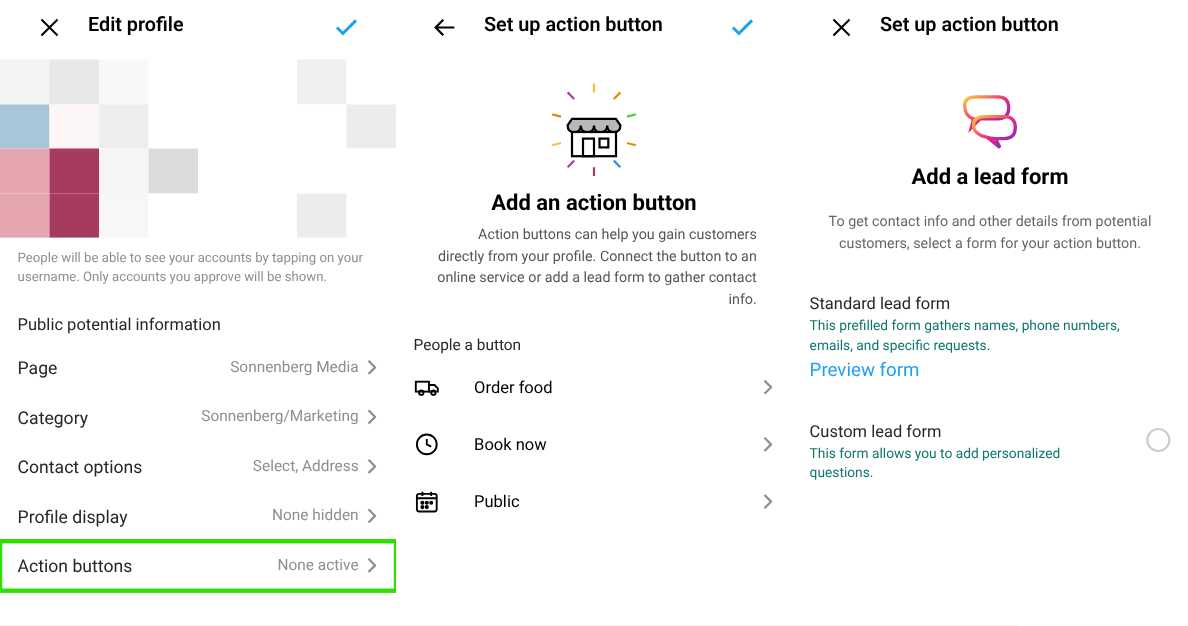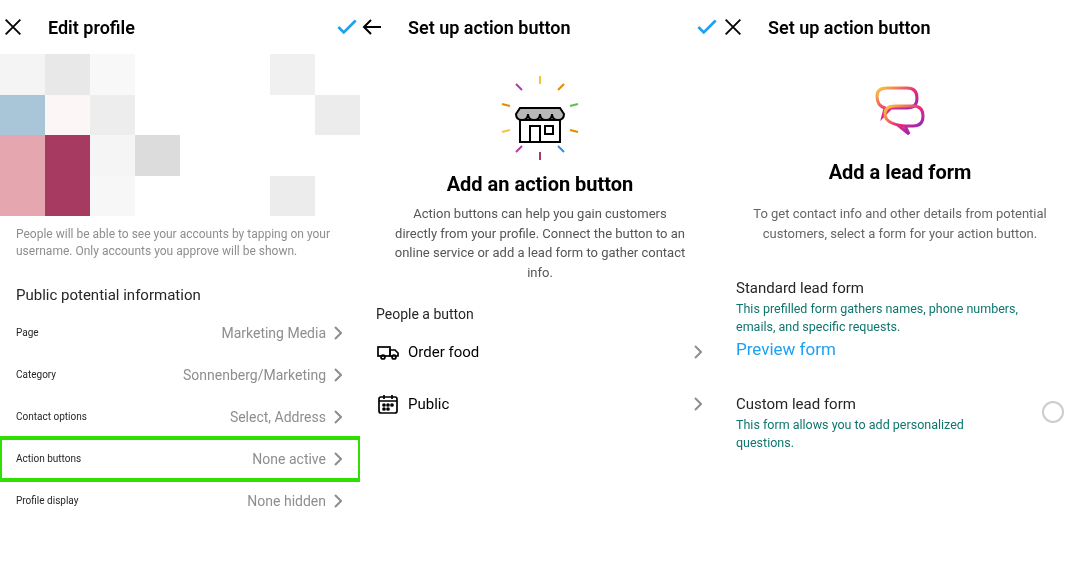--- a/index.html
+++ b/index.html
@@ -14,61 +14,61 @@
     .screen {
       width: 360px;
       height: 569px;
       background: #fff;
       position: relative;
       overflow: hidden;
     }
     .screen + .screen { margin-left: 0; }
     .header {
       display: flex;
-      align-items: center;
-      padding: 12px 0;
+      align-items: flex-start;
+      padding: 12px 32px;
       height: 54px;
     }
     .header-icon { width: 26px; height: 26px; display:flex; align-items:center; justify-content:center; }
     .header-title { font-size: 18px; font-weight: 600; margin-left: 22px; flex:1; }
     .check { color: #1da1f2; margin-left:auto; }
     .pixelated {
       width: 100%;
       height: 162px;
       display: grid;
       grid-template-columns: repeat(8, 1fr);
       grid-template-rows: repeat(4, 1fr);
     }
     .px { width:100%; height:100%; }
     .caption { font-size: 12px; color: #8e8e8e; padding: 10px 16px 16px; line-height:1.4; }
     .section-label { font-size: 15px; color:#262626; padding: 10px 16px 8px; }
     .row {
       display:flex; align-items:center; justify-content:space-between;
       padding: 13px 16px; position:relative;
     }
-    .row-label { font-size:10px; color:#262626; }
+    .row-label { font-size:16px; color:#262626; }
     .row-value { font-size:14px; color:#8e8e8e; margin-left:auto; margin-right:8px; }
     .chev { color:#8e8e8e; width:10px; height:16px; display:flex; align-items:center; }
     .highlight { outline: 4px solid #2ee000; outline-offset:-2px; }
 
     
     .hero { text-align:center; padding: 20px 16px 0; }
     .hero svg { margin: 0 auto 8px; display:block; }
     .hero-title { font-size:20px; font-weight:700; margin: 8px 0 8px; }
-    .hero-sub { font-size:13px; color:#555; line-height:1.5; padding: 0 16px 18px; }
+    .hero-sub { font-size:13px; color:#555; line-height:1.5; padding: 0 16px 18px; text-align: right; }
     .list-label { font-size:14px; color:#262626; padding: 6px 16px 4px; }
     .list-row {
-      display:flex; align-items:center; padding: 14px 16px; gap:8px;
+      display:flex; align-items:center; padding: 14px 16px; gap:31px;
     }
     .list-row .icon-slot { width:24px; height:24px; display:flex; align-items:center; justify-content:center; }
     .list-row .label { font-size:15px; flex:1; }
 
     
     .lead-hero { text-align:center; padding: 30px 20px 10px; }
-    .lead-title { font-size:20px; font-weight:700; margin-top:16px; }
+    .lead-title { font-size:20px; font-weight:700; margin-top:4px; }
     .lead-sub { font-size:13px; color:#666; line-height:1.5; padding: 10px 24px 24px; text-align:center; }
     .form-opt { padding: 12px 56px 12px 16px; position:relative; }
     .form-opt-title { font-size:15px; color:#262626; margin-bottom:3px; }
     .form-opt-desc { font-size:12.5px; color:#0f766e; line-height:1.4; }
     .preview-link { font-size:17px; color:#1da1f2; margin-top:4px; display:inline-block; }
     .radio { position:absolute; right:16px; top:18px; width:22px; height:22px; border-radius:50%; }
     .radio.unselected { border:2px solid #ccc; }
     .radio.sel2 { background:#0095f6; position:relative; }
     .radio.sel2::after { content:''; position:absolute; top:6px; left:6px; width:10px; height:10px; background:#fff; border-radius:50%; }
   </style>
@@ -121,21 +121,21 @@
       <div class="px" style="background:#fff"></div>
       <div class="px" style="background:#fff"></div>
       <div class="px" style="background:#ececec"></div>
       <div class="px" style="background:#fff"></div>
   </div>
   <div class="caption">People will be able to see your accounts by tapping on your username. Only accounts you approve will be shown.</div>
   <div class="section-label">Public potential information</div>
 
   <div class="row">
     <span class="row-label">Page</span>
-    <span class="row-value">Marketing Media</span>
+    <span class="row-value">Sonnenberg Media</span>
     <span class="chev">
         <svg width="8" height="14" viewBox="0 0 8 14" stroke="#8e8e8e" stroke-width="2" fill="none">
           <path d="M1 1 L7 7 L1 13"></path>
         </svg>
       </span>
   </div>
   <div class="row">
     <span class="row-label">Category</span>
     <span class="row-value">Sonnenberg/Marketing</span>
     <span class="chev">
@@ -146,32 +146,32 @@
   </div>
   <div class="row">
     <span class="row-label">Contact options</span>
     <span class="row-value">Select, Address</span>
     <span class="chev">
         <svg width="8" height="14" viewBox="0 0 8 14" stroke="#8e8e8e" stroke-width="2" fill="none">
           <path d="M1 1 L7 7 L1 13"></path>
         </svg>
       </span>
   </div>
+  <div class="row">
+    <span class="row-label">Profile display</span>
+    <span class="row-value">None hidden</span>
+    <span class="chev">
+        <svg width="8" height="14" viewBox="0 0 8 14" stroke="#8e8e8e" stroke-width="2" fill="none">
+          <path d="M1 1 L7 7 L1 13"></path>
+        </svg>
+      </span>
+  </div>
   <div class="row highlight">
     <span class="row-label">Action buttons</span>
     <span class="row-value">None active</span>
-    <span class="chev">
-        <svg width="8" height="14" viewBox="0 0 8 14" stroke="#8e8e8e" stroke-width="2" fill="none">
-          <path d="M1 1 L7 7 L1 13"></path>
-        </svg>
-      </span>
-  </div>
-  <div class="row">
-    <span class="row-label">Profile display</span>
-    <span class="row-value">None hidden</span>
     <span class="chev">
         <svg width="8" height="14" viewBox="0 0 8 14" stroke="#8e8e8e" stroke-width="2" fill="none">
           <path d="M1 1 L7 7 L1 13"></path>
         </svg>
       </span>
   </div>
 </div>
 
 <div class="screen">
   <div class="header">
@@ -225,20 +225,34 @@
     <span class="label">Order food</span>
     <span class="chev">
         <svg width="8" height="14" viewBox="0 0 8 14" stroke="#8e8e8e" stroke-width="2" fill="none">
           <path d="M1 1 L7 7 L1 13"></path>
         </svg>
       </span>
   </div>
   <div class="list-row">
     <span class="icon-slot">
       <svg width="24" height="24" viewBox="0 0 24 24" stroke="#000" stroke-width="1.7" fill="none">
+          <circle cx="12" cy="12" r="9"></circle>
+          <path d="M12 7 L12 12 L16 14"></path>
+        </svg>
+    </span>
+    <span class="label">Book now</span>
+    <span class="chev">
+        <svg width="8" height="14" viewBox="0 0 8 14" stroke="#8e8e8e" stroke-width="2" fill="none">
+          <path d="M1 1 L7 7 L1 13"></path>
+        </svg>
+      </span>
+  </div>
+  <div class="list-row">
+    <span class="icon-slot">
+      <svg width="24" height="24" viewBox="0 0 24 24" stroke="#000" stroke-width="1.7" fill="none">
           <rect x="3" y="5" width="18" height="16" rx="2"></rect>
           <path d="M3 9 H21 M8 3 V7 M16 3 V7"></path>
           <circle cx="8" cy="13" r="1" fill="#000"></circle>
           <circle cx="12" cy="13" r="1" fill="#000"></circle>
           <circle cx="16" cy="13" r="1" fill="#000"></circle>
           <circle cx="8" cy="17" r="1" fill="#000"></circle>
           <circle cx="12" cy="17" r="1" fill="#000"></circle>
         </svg>
     </span>
     <span class="label">Public</span>

